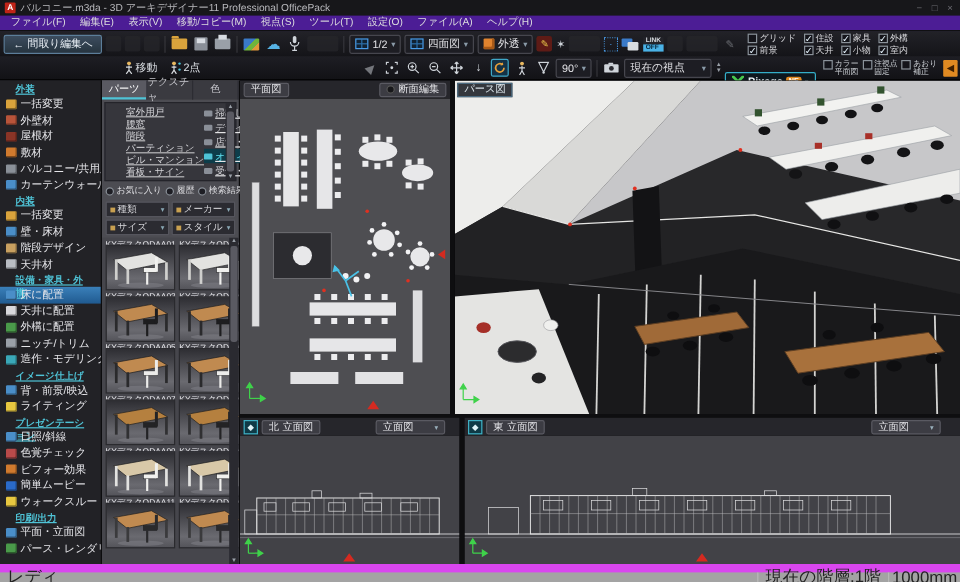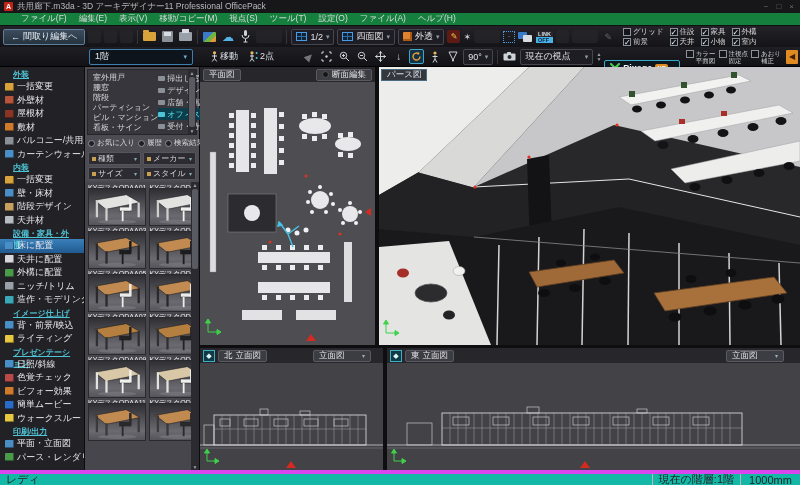--- a/index.html
+++ b/index.html
@@ -4,21 +4,21 @@
 <style>
   * { box-sizing: border-box; margin: 0; padding: 0; }
   html,body { width:800px; height:485px; overflow:hidden; }
   body { font-family:"Liberation Sans",sans-serif; background:#1b1b1e; color:#e4e4e6; position:relative; font-size:9px; }
 
   
   #titlebar { position:absolute; left:0; top:0; width:800px; height:13px; background:#17171a; display:flex; align-items:center; gap:4px; padding:0 4px; }
   .app-logo { width:9px; height:9px; background:#c02418; color:#fff; font-size:7px; font-weight:bold; display:flex; align-items:center; justify-content:center; border-radius:1px; }
   #titlebar .ttl { font-size:8.5px; color:#b9b9bd; white-space:nowrap; }
   .winbtns { margin-left:auto; display:flex; gap:8px; color:#6a6a70; font-size:8px; padding-right:2px; }
-  #menubar { position:absolute; left:0; top:13px; width:800px; height:13px; background:#15803d; display:flex; align-items:center; gap:2px; padding:0 16px; border-bottom:1px solid #101012; }
+  #menubar { position:absolute; left:0; top:13px; width:800px; height:13px; background:#4c1d95; display:flex; align-items:center; gap:2px; padding:0 4px; border-bottom:1px solid #101012; }
   .menu-item { font-size:8.5px; color:#dcdcde; padding:0 5px; }
 
   
   #tb1 { position:absolute; left:0; top:26px; width:800px; height:21px; background:linear-gradient(#222228,#141418); display:flex; align-items:center; gap:3px; padding:0 3px; }
   #tb2 { position:absolute; left:0; top:47px; width:800px; height:20px; background:linear-gradient(#1e1e24,#121216); display:flex; align-items:center; gap:3px; padding:0 2px; border-bottom:1px solid #000; }
   .tbtn { display:flex; align-items:center; gap:3px; background:linear-gradient(#3c4c5e,#26343f); border:1px solid #5c7e9a; border-radius:2px; color:#e8eef4; font-size:9px; padding:1px 7px; height:16px; }
   .dimblock { width:13px; height:13px; background:#26262b; border-radius:2px; opacity:.7; }
   .dimwide { width:26px; height:13px; background:#26262b; border-radius:2px; opacity:.7; }
   .ico { width:15px; height:15px; display:flex; align-items:center; justify-content:center; font-size:10px; }
   .sep { width:1px; height:14px; background:#35353b; margin:0 1px; }
@@ -68,21 +68,21 @@
   .side-sec { color:#4fc3d6; font-size:8px; font-weight:bold; padding:1px 13px 0; height:12px;text-decoration:underline; }
   .side-item { display:flex; align-items:center; gap:3px; height:13.5px; padding-left:5px; color:#e6e6ea; font-size:9px; white-space:nowrap; }
   .side-item.sel { background:linear-gradient(#3a80ba,#205a90); }
   .side-ic { width:9px; height:8px; border-radius:1px; flex:none; box-shadow:inset -1px -1px 0 rgba(0,0,0,.4); }
 
   
   #parts { position:absolute; left:85px; top:67px; width:115px; height:403px; background:#4c4c52; border-right:1px solid #0c0c0e; display:flex; flex-direction:column; }
   #ptabs { display:flex; height:16px; background:#3a3a40; }
   .ptab { flex:1; display:flex; align-items:center; justify-content:center; font-size:8.5px; color:#c6c6cc; border-right:1px solid #2c2c32; }
   .ptab.on { background:#5a5a62; color:#fff; box-shadow:inset 0 -2px 0 #4fc3d6; }
-  #catbox { height:66px; margin:2px 2px 0; background:#36363c; border:1px solid #24242a; position:relative; display:flex; padding:2px 9px 2px 5px; }
+  #catbox { height:66px; margin:2px 2px 0; background:#36363c; border:1px solid #24242a; position:relative; display:flex; padding:2px 9px 2px 17px;text-decoration:underline; }
   .catcol { flex:1; display:flex; flex-direction:column; }
   .catitem { font-size:8px; color:#d6d6da; height:12px; display:flex; align-items:center; gap:2px; white-space:nowrap; overflow:hidden; }
   .catitem .fold { width:7px; height:5px; background:#8a8f98; border-radius:1px; flex:none; }
   .catitem.sel { background:#0d3d4a; color:#5fe2f2; }
   .catitem.sel .fold { background:#4fc3d6; }
   .catscroll { position:absolute; right:0; top:0; bottom:0; width:8px; background:#2a2a30; display:flex; flex-direction:column; justify-content:space-between; align-items:center; font-size:5px; color:#9aa0a8; }
   .catscroll .thumb { width:6px; flex:1; margin:1px 0; background:#5a5a62; border-radius:2px; }
   #filters { display:flex; align-items:center; gap:3px; height:16px; padding:4px 3px; }
   .radio { width:7px; height:7px; border:1px solid #8a9098; border-radius:50%; background:#1e1e24; flex:none; }
   .filt { display:flex; align-items:center; gap:2px; font-size:7.5px; color:#d8d8dc; white-space:nowrap; }
@@ -111,31 +111,31 @@
   #vp-plan { left:0; top:0; width:175px; height:278px; }
   #vp-pers { left:179px; top:0; width:421px; height:278px; }
   #vp-north { left:0; top:281px; width:183px; height:122px; }
   #vp-east { left:187px; top:281px; width:413px; height:122px; }
   .overlaychip { position:absolute; left:2px; top:2px; background:rgba(26,30,36,.88); border:1px solid #4a6a80; color:#e2ecf2; font-size:8.5px; padding:0 5px; height:12px; display:flex; align-items:center; z-index:3; }
   .compass { width:12px; height:12px; background:#0f3a46; border:1px solid #3fb0c4; display:flex; align-items:center; justify-content:center; color:#dff4f8; font-size:7px; }
   .secbtn { margin-left:auto; }
   .dotico { width:7px; height:7px; background:#17171a; border-radius:50%; border:1px solid #555; }
 
   
-  #statusbar { position:absolute; left:0; top:470px; width:800px; height:15px; background:#14b8a6; border-top:4px solid #d946ef; display:flex; align-items:center; color:#222; font-size:11px; }
+  #statusbar { position:absolute; left:0; top:470px; width:800px; height:15px; background:#a3a3a3; border-top:7px solid #d946ef; display:flex; align-items:center; color:#222; font-size:14px; }
   #statusbar .scell { padding:0 6px; height:100%; display:flex; align-items:center; }
   #statusbar .sright { margin-left:auto; border-left:1px solid #b8b8b8; }
   #statusbar .smm { border-left:1px solid #b8b8b8; width:60px; justify-content:center; }
 </style>
 </head>
 <body>
 
 <div id="titlebar">
   <span class="app-logo">A</span>
-  <span class="ttl">共用廊下.m3da - 3D アーキデザイナー11 Professional OfficePack</span>
+  <span class="ttl">バルコニー.m3da - 3D アーキデザイナー11 Professional OfficePack</span>
   <span class="winbtns">
     <span>−</span>
     <span>□</span>
     <span>×</span>
   </span>
 </div>
 
 <div id="menubar">
     <span class="menu-item">ファイル(F)</span>
     <span class="menu-item">編集(E)</span>
@@ -240,24 +240,20 @@
       </label>
       <label class="cb">
         <span class="cbx on"></span>
         <span class="cbl">室内</span>
       </label>
     </div>
 </div>
 
 <div id="tb2">
   <span style="width:84px"></span>
-  <span class="floorsel">
-    <span>1階</span>
-      <span class="arr">▾</span>
-  </span>
   <span style="width:8px"></span>
   <span class="modebtn">
     <svg width="7" height="11" viewBox="0 0 7 11">
         <circle cx="3.5" cy="1.8" r="1.6" fill="#e8b860"></circle>
         <path d="M3.5 3.5 v4 M1 5 h5 M3.5 7.5 L1.2 10.5 M3.5 7.5 L5.8 10.5" stroke="#d8dce0" stroke-width="1" fill="none"></path>
       </svg>
     <span>移動</span>
   </span>
   <span class="modebtn">
     <svg width="9" height="11" viewBox="0 0 9 11">
@@ -465,20 +461,25 @@
       <span class="side-ic" style="background: rgb(74, 142, 200);"></span>
       <span class="side-lb">平面・立面図</span>
     </div>
     <div class="side-item">
       <span class="side-ic" style="background: rgb(74, 154, 74);"></span>
       <span class="side-lb">パース・レンダリング</span>
     </div>
   </div>
 
 <div id="parts">
+  <div id="ptabs">
+      <span class="ptab on">パーツ</span>
+      <span class="ptab">テクスチャ</span>
+      <span class="ptab">色</span>
+    </div>
   <div id="catbox">
     <div class="catcol" id="catL">
         <div class="catitem">室外用戸</div>
         <div class="catitem">腰窓</div>
         <div class="catitem">階段</div>
         <div class="catitem">パーティション</div>
         <div class="catitem">ビル・マンション</div>
         <div class="catitem">看板・サイン</div>
       </div>
     <div class="catcol" id="catR">

